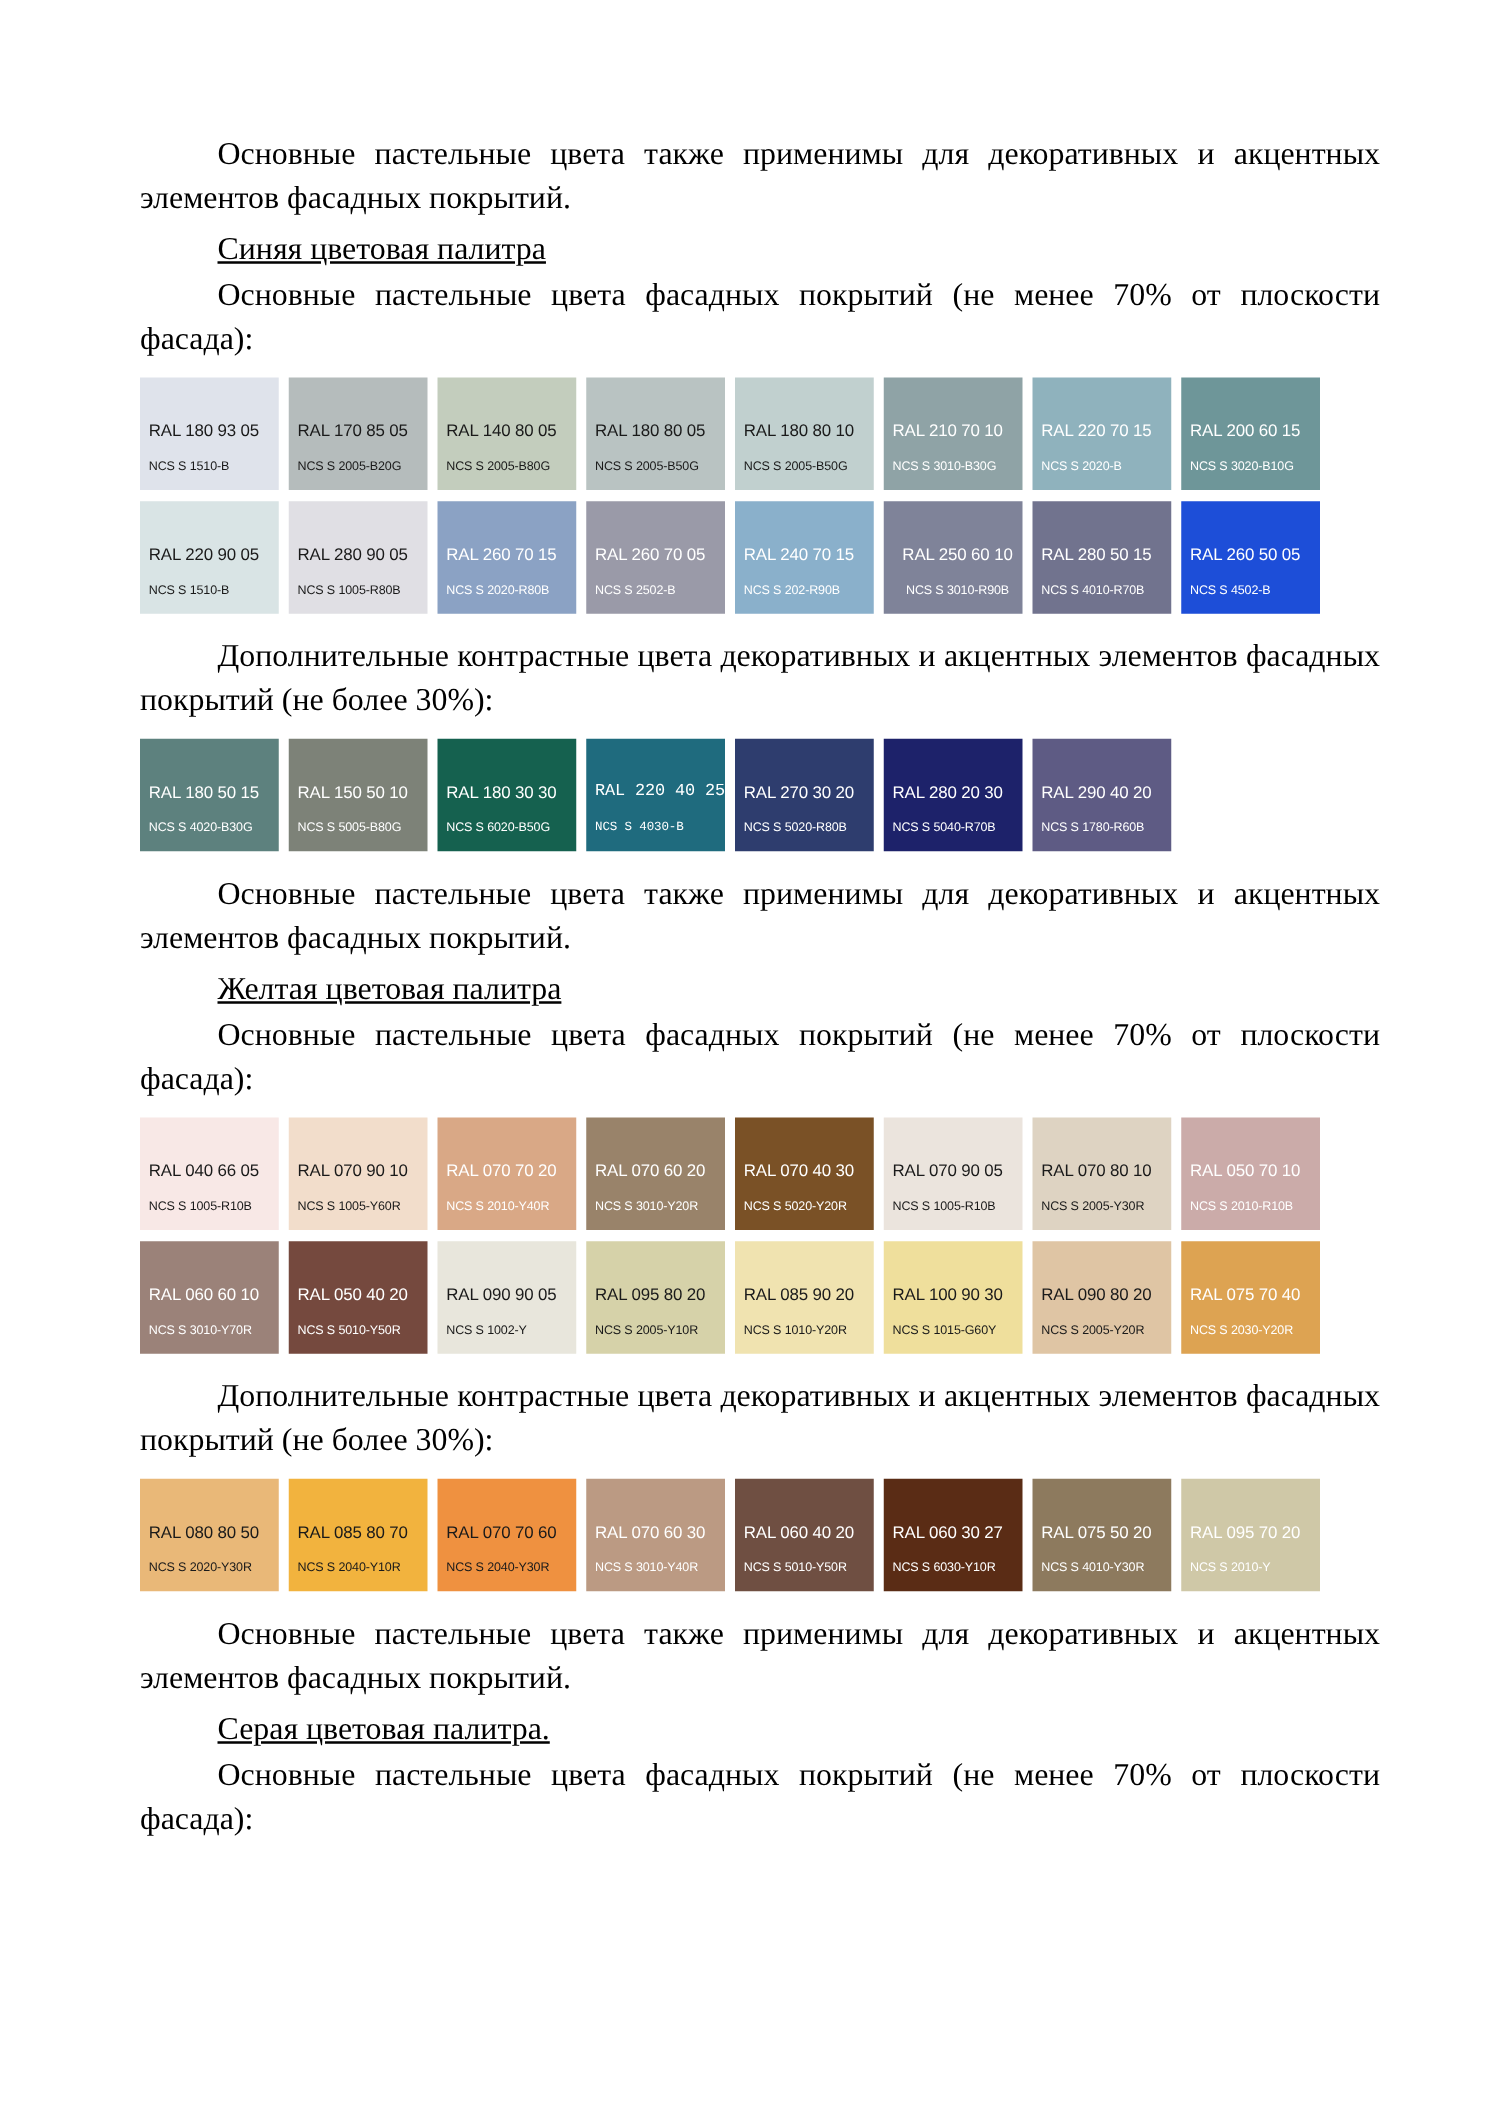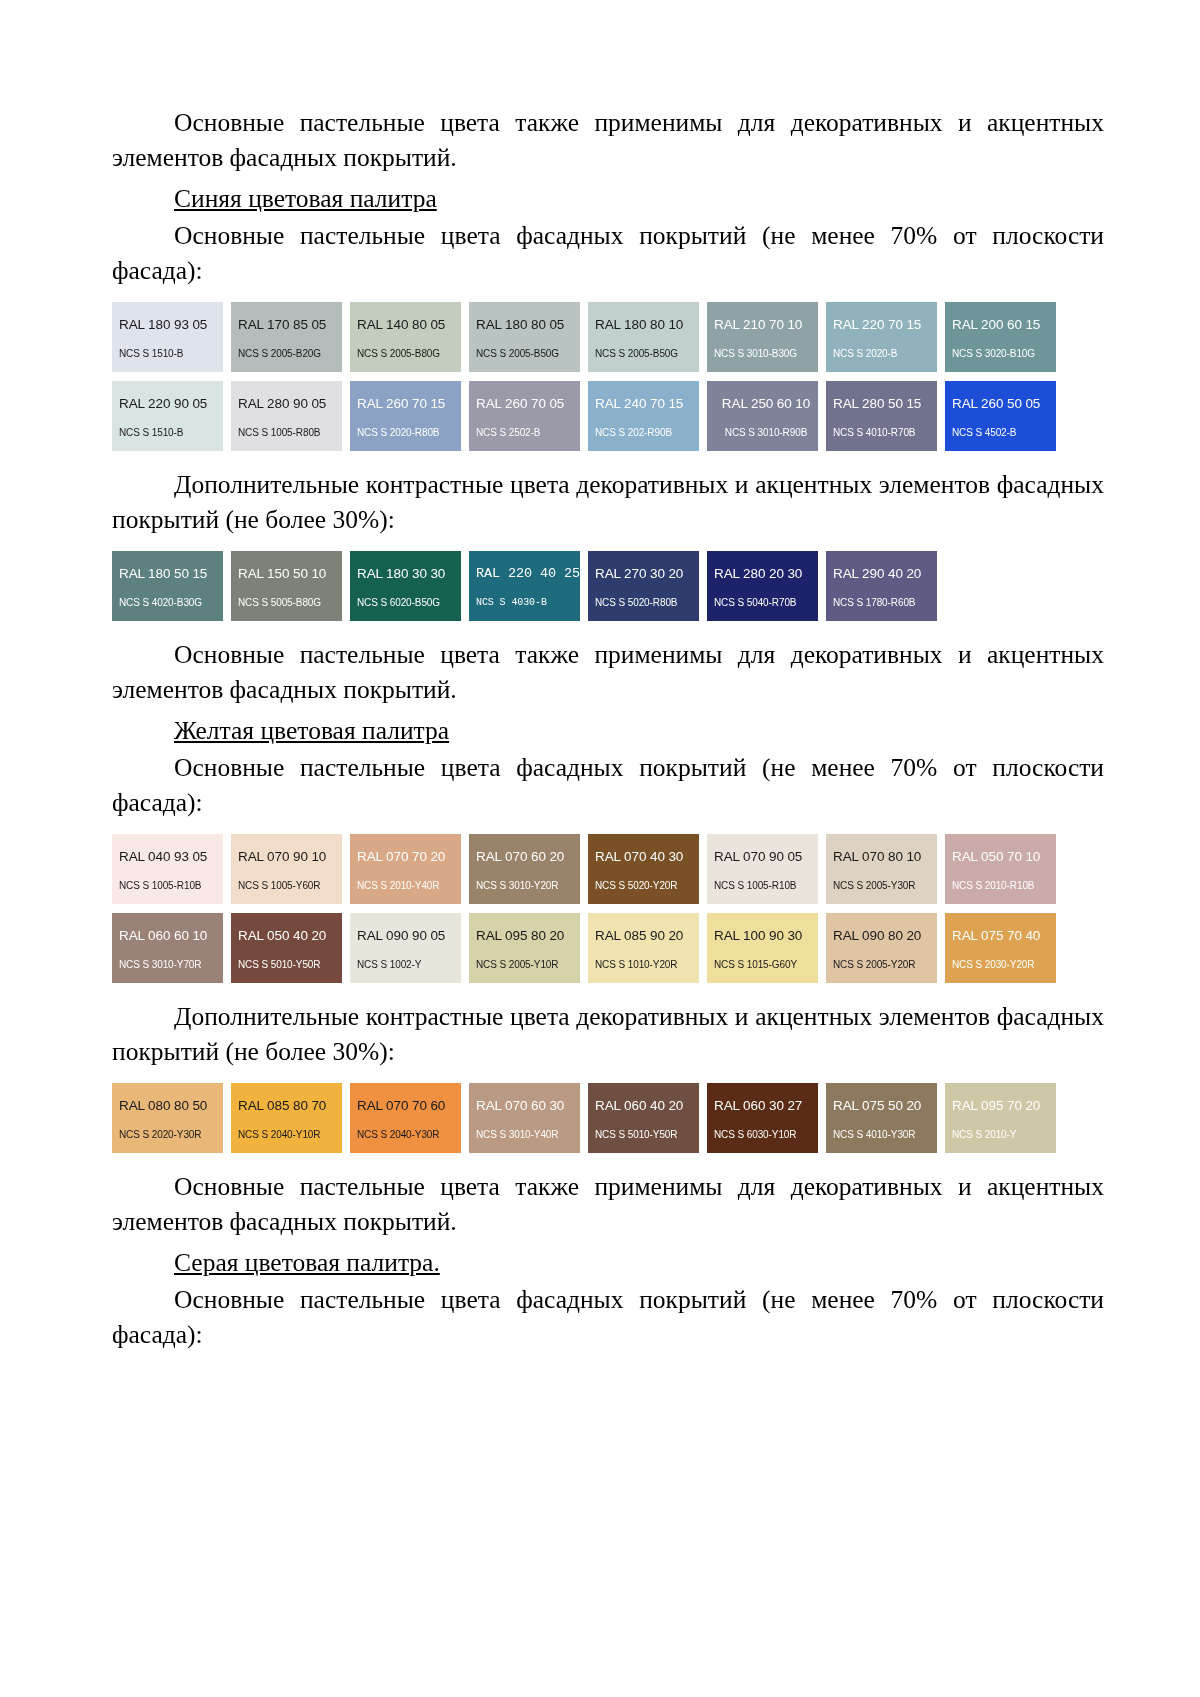--- a/index.html
+++ b/index.html
@@ -45,21 +45,21 @@
     display: flex;
     gap: 8px;
     margin: 0;
     padding: 0;
   }
   .swatch-row + .swatch-row {
     margin-top: 9px;
   }
   .swatch {
     width: 111px;
-    height: 70px;
+    height: 90px;
     position: relative;
     display: flex;
     flex-direction: column;
     justify-content: flex-end;
     box-sizing: border-box;
     font-family: "Liberation Sans", sans-serif;
     overflow: hidden;
   }
   .swatch .ral {
     font-size: 13.5px;
@@ -206,21 +206,21 @@
 
   <div class="heading">
     <span class="u">Желтая цветовая палитра</span>
   </div>
 
   <p class="body-text">Основные пастельные цвета фасадных покрытий (не менее 70% от плоскости фасада):</p>
 
   <div class="palette-block">
     <div class="swatch-row">
         <div class="swatch" style="background: rgb(248, 232, 230); color: rgb(26, 26, 26);">
-          <div class="ral">RAL 040 93 05</div>
+          <div class="ral">RAL 040 66 05</div>
           <div class="ncs">NCS S 1005-R10B</div>
         </div>
         <div class="swatch" style="background: rgb(242, 221, 203); color: rgb(26, 26, 26);">
           <div class="ral">RAL 070 90 10</div>
           <div class="ncs">NCS S 1005-Y60R</div>
         </div>
         <div class="swatch" style="background: rgb(217, 168, 134); color: rgb(255, 255, 255);">
           <div class="ral">RAL 070 70 20</div>
           <div class="ncs">NCS S 2010-Y40R</div>
         </div>

